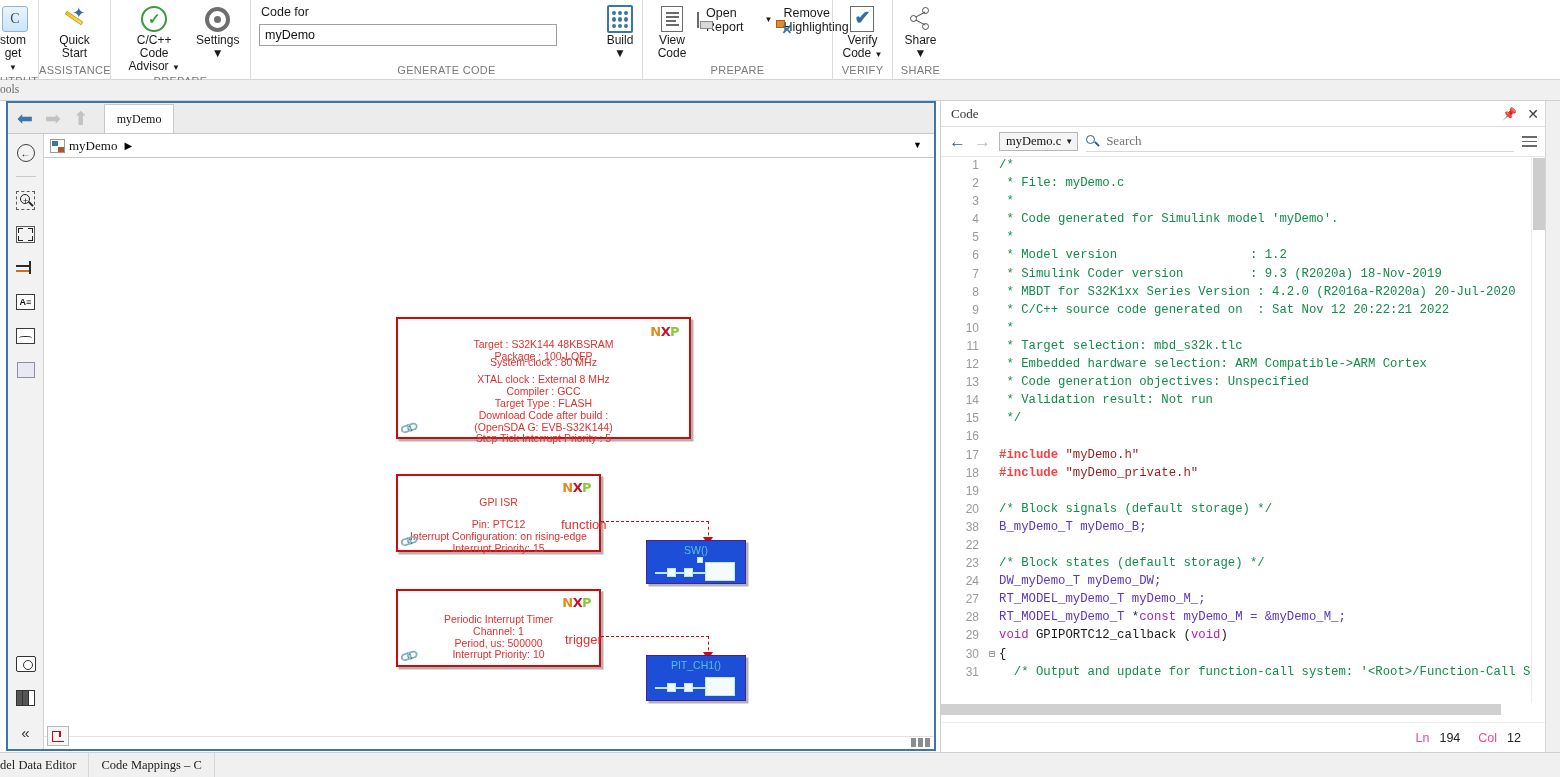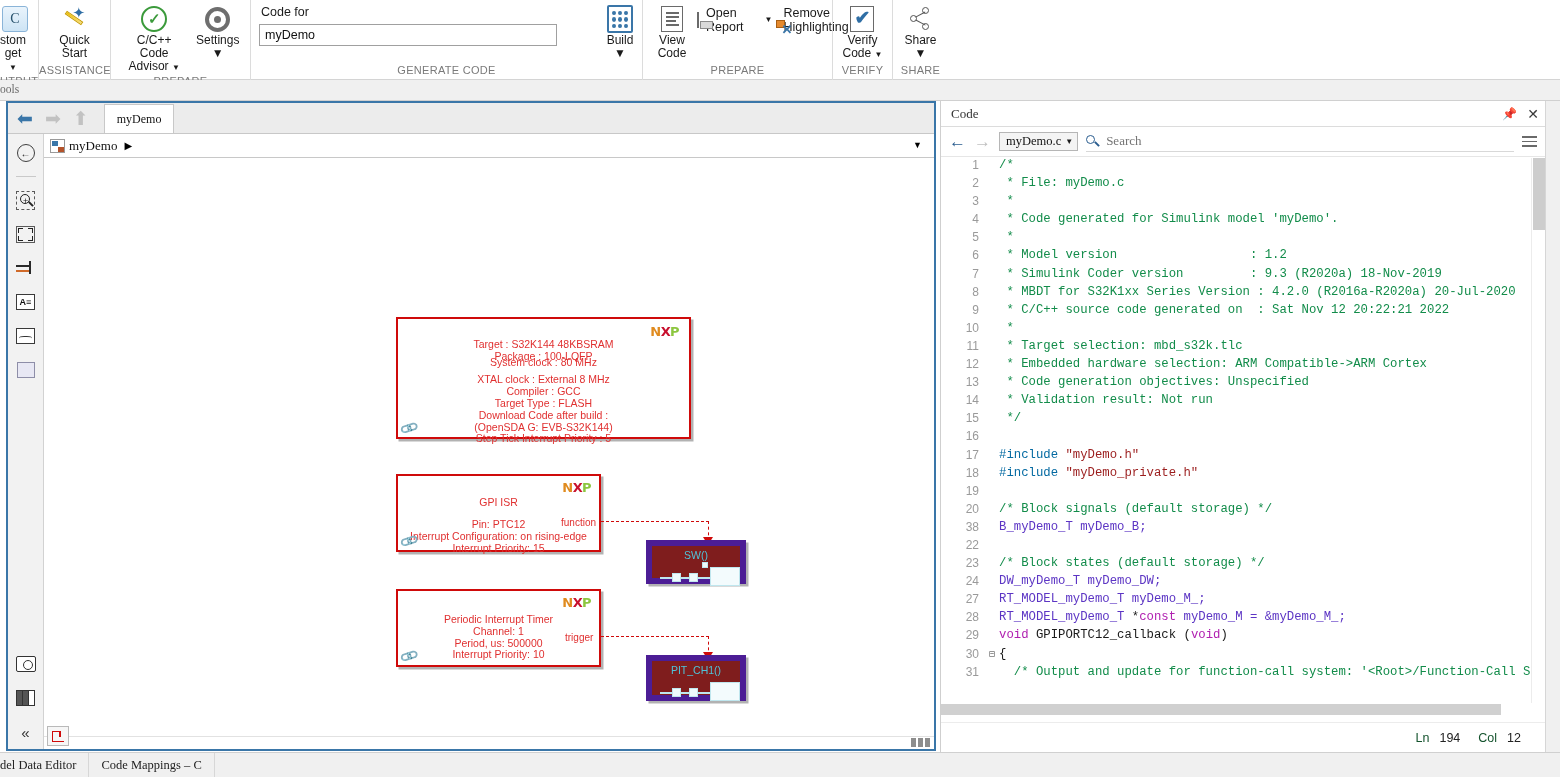--- a/index.html
+++ b/index.html
@@ -211,24 +211,24 @@
   .nxp .n2 { color: #c8102e; }
   .nxp .n3 { color: #8cc63f; }
   .blk .btext {
     position: absolute; left: 0; right: 0; text-align: center; color: #e03030;
     font-size: 10.5px; line-height: 11.8px; font-family: "Liberation Sans", sans-serif;
   }
   .linkico {
     position: absolute; left: 4px; bottom: 2px; font-size: 13px; color: #111;
     transform: rotate(28deg); line-height: 13px;
   }
-  .port-lbl { position: absolute; color: #e03030; font-size: 10px; }
+  .port-lbl { position: absolute; color: #e03030; font-size: 13px; }
 
   .subsys {
-    position: absolute; border: 6px solid #4c1d95; background: #7f1d1d;
+    position: absolute; border: 1px solid #4c1d95; background: #1d4ed8;
     box-shadow: 2.5px 2.5px 0 0 rgba(0,0,0,0.30);
   }
   .subsys .title { position: absolute; left: 0; right: 0; top: 3px; text-align: center;
                    color: #4fc3d9; font-size: 10.5px; }
   .subsys .mini { position: absolute; left: 8px; top: 22px; right: 8px; bottom: 8px; }
   .subsys .mini .ln { position: absolute; background: #bfe6ee; height: 1.5px; }
   .subsys .mini .bx { position: absolute; border: 1.5px solid #bfe6ee; background: #eef9fb; }
   .subsys .mini .bigbx { position: absolute; border: 1.5px solid #bfe6ee; background: #f3fbfd; }
   .subsys .mini .dot { position: absolute; width: 6px; height: 6px; border: 1.3px solid #bfe6ee; background: #eef9fb; }
 
@@ -281,42 +281,42 @@
   }
   .code-line { display: flex; height: 18.1px; align-items: flex-start; white-space: pre; }
   .gutter {
     width: 44px; min-width: 44px; text-align: right; padding-right: 6px;
     color: #9a9a9a; font-family: "Liberation Sans", sans-serif; font-size: 12px;
     user-select: none;
   }
   .foldcol { width: 14px; min-width:14px; text-align:center; color:#777; font-size:10px; line-height:16px;}
   .ctext { white-space: pre; }
   .c-cmt { color: #128c4a; }
-  .c-pre { color: #0369a1; font-weight: normal; }
+  .c-pre { color: #ef4444; font-weight: bold; }
   .c-str { color: #9b1d1d; }
   .c-typ { color: #5c35c4; }
   .c-kw  { color: #b020b0; }
   .c-pln { color: #1a1a1a; }
 
   .code-vscroll {
     position: absolute; right: 0; top: 57px; width: 14px; bottom: 49px; background: #fff;
     border-left: 1px solid #ececec;
   }
   .code-vthumb { position: absolute; left: 1px; top: 0px; width: 12px; height: 72px; background: #cdcdcd; }
   .code-hscroll {
     position: absolute; left: 0; right: 14px; bottom: 35px; height: 14px; background: #fff;
   }
   .code-hthumb { position: absolute; left: 0; top: 1px; height: 11px; width: 560px; background: #d0d0d0; }
   .code-status {
     position: absolute; left: 0; right: 0; bottom: 0; height: 30px;
     display: flex; align-items: center; justify-content: flex-end; gap: 18px;
     padding-right: 24px; background: #ffffff; border-top: 1px solid #ececec;
   }
   .st-item { display: flex; gap: 10px; font-size: 12.5px; color: #555; font-family:"Liberation Sans",sans-serif;}
-  .st-item .k { color: #14532d; text-align: center; }
+  .st-item .k { color: #ec4899; text-align: center; }
   .st-item .v { color: #222; }
 
   
   .right-strip {
     position: absolute; left: 1545px; top: 101px; width: 15px; height: 651px; background: #f0f0f0;
     border-left: 1px solid #d6d6d6;
   }
 
   
   .bottom-tabs {

